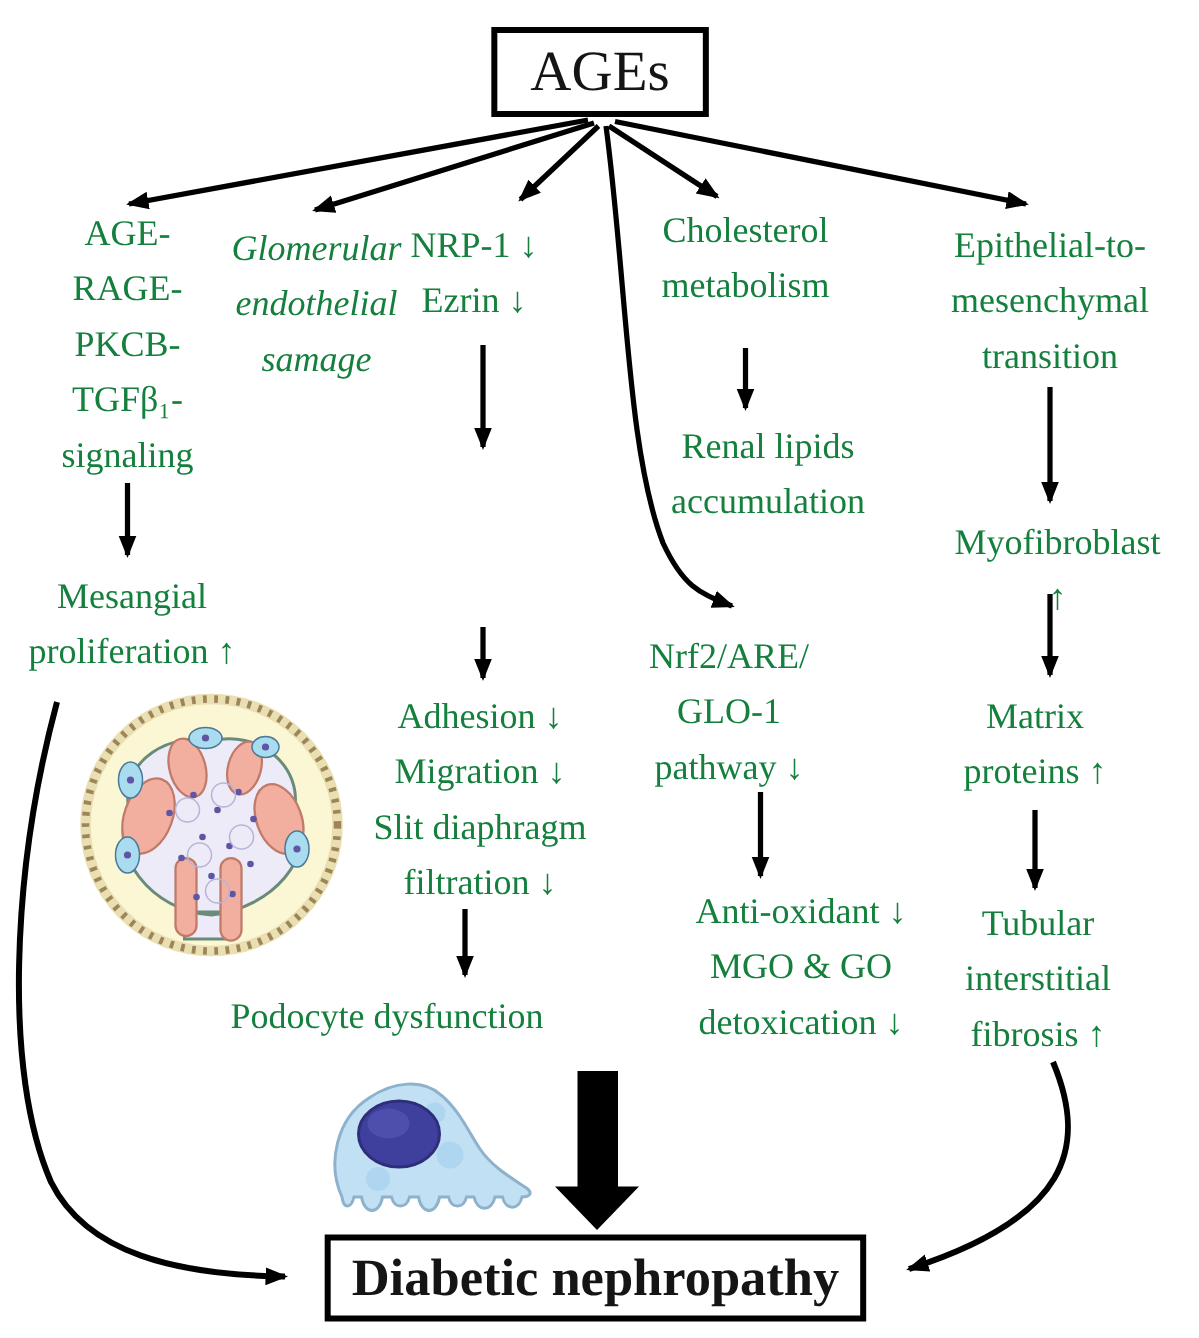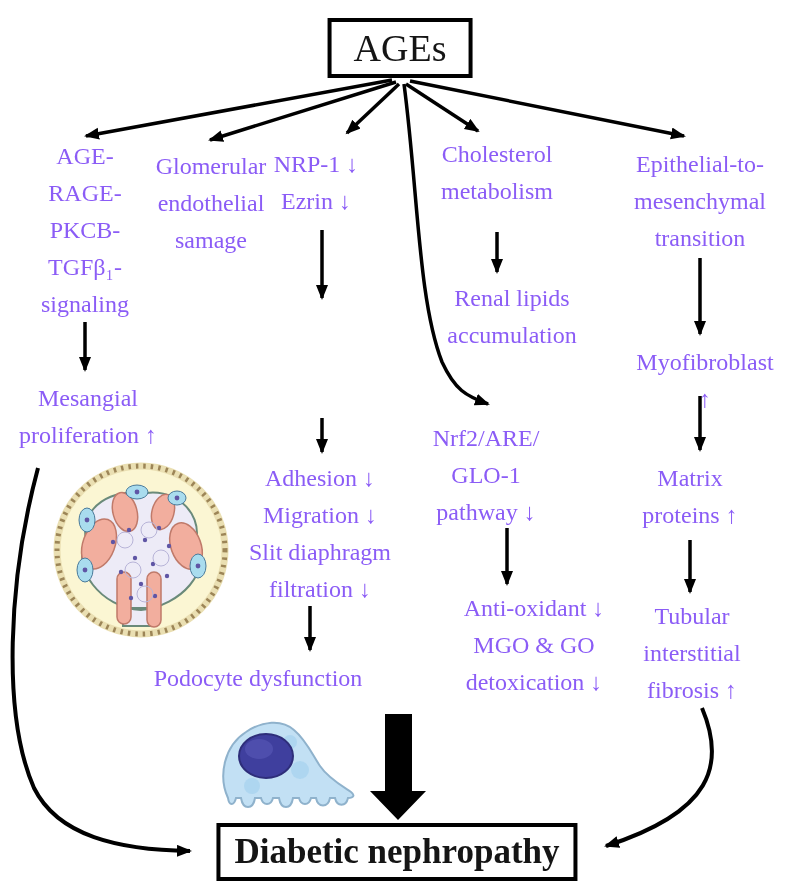--- a/index.html
+++ b/index.html
@@ -5,21 +5,21 @@
   html,body{margin:0;padding:0;background:#ffffff;}
   .stage{
     position:relative;width:799px;height:892px;background:#ffffff;
     font-family:"Liberation Serif","DejaVu Serif",serif;color:#151515;
     overflow:hidden;
   }
   .layer{position:absolute;left:0;top:0;width:799px;height:892px;}
   .node{
     position:absolute;transform:translateX(-50%);
     white-space:pre-line;text-align:center;
-    font-size:24px;line-height:37px;color:#8b5cf6;
+    font-size:24px;line-height:37px;color:#15803d;
   }
   .boxed{
     position:absolute;transform:translateX(-50%);
     border:4px solid #000;background:#fff;text-align:center;
   }
   .ages-box{font-size:38px;line-height:52px;padding:0 22px;}
   .dn-box{font-size:35px;font-weight:bold;line-height:50px;padding:0 14px;}
 </style>
 </head>
 <body>
@@ -125,21 +125,21 @@
   </svg>
 
   <div class="boxed ages-box" style="left:400px;top:18px;">AGEs</div>
 
   <div class="node" style="left:85px;top:138px;">AGE-
 RAGE-
 PKCB-
 TGFβ₁-
 signaling</div>
 
-  <div class="node" style="left:211px;top:148px;">Glomerular
+  <div class="node" style="left:211px;top:148px;font-style:italic;">Glomerular
 endothelial
 samage</div>
 
   <div class="node" style="left:316px;top:146px;">NRP-1 ↓
 Ezrin ↓</div>
 
   <div class="node" style="left:497px;top:136px;">Cholesterol
 metabolism</div>
 
   <div class="node" style="left:700px;top:146px;">Epithelial-to-

